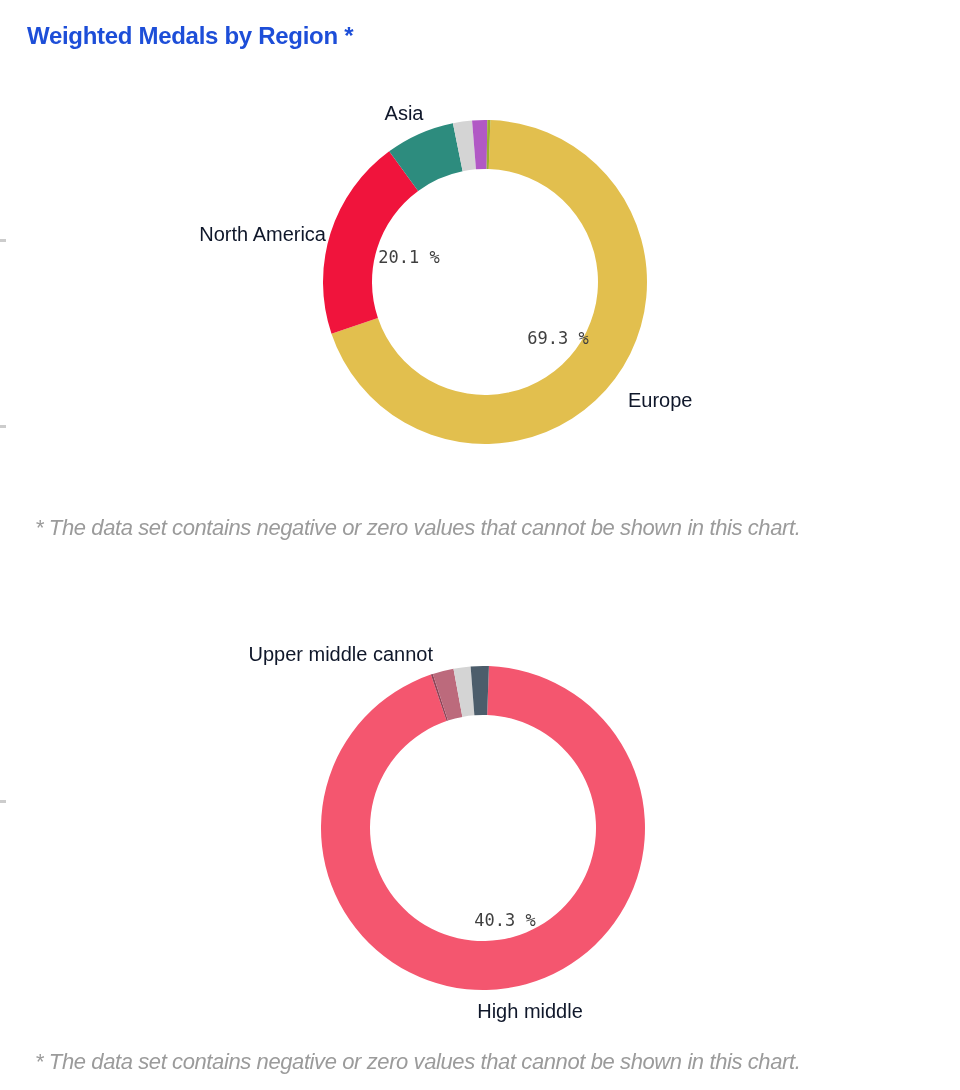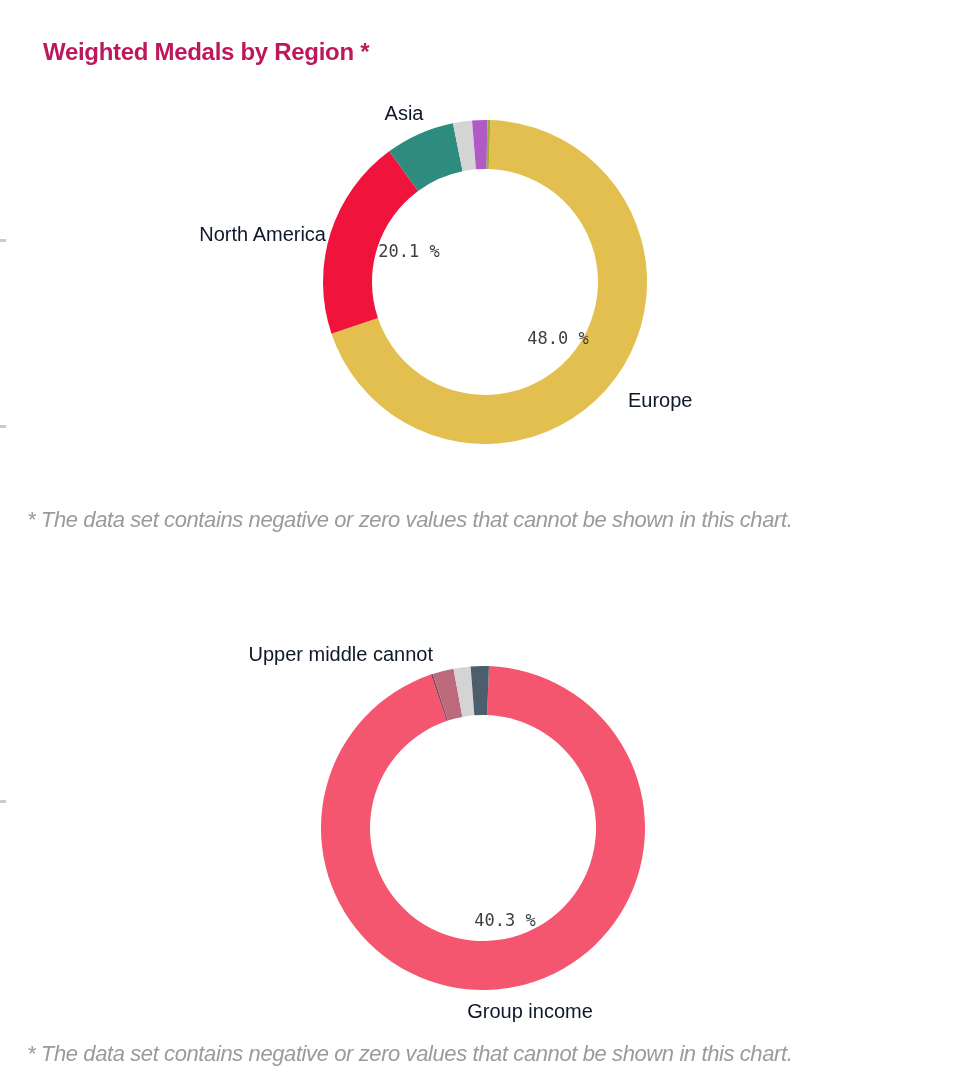--- a/index.html
+++ b/index.html
@@ -7,34 +7,34 @@
     position: relative;
     width: 960px;
     height: 1090px;
     background: #ffffff;
     overflow: hidden;
     font-family: "Liberation Sans", sans-serif;
   }
   .chart-title {
     position: absolute;
     left: 27px;
-    margin: 16px;
+    margin: 0;
     font-family: "Liberation Sans", sans-serif;
     font-size: 24px;
     font-weight: bold;
     letter-spacing: -0.3px;
-    color: #be185d;
+    color: #1d4ed8;
     white-space: nowrap;
   }
   #title-1 { top: 22px; }
   #title-2 { top: 557px; }
   .chart-footnote {
     position: absolute;
     left: 27px;
-    margin: 0;
+    margin: 8px;
     font-family: "Liberation Sans", sans-serif;
     font-size: 22px;
     font-style: italic;
     letter-spacing: -0.4px;
     color: #9b9b9b;
     white-space: nowrap;
   }
   #footnote-1 { top: 507px; }
   #footnote-2 { top: 1041px; }
   #donut-canvas {
@@ -89,24 +89,24 @@
       <path d="M 430.85 674.62 A 162 162 0 0 1 432.78 673.98 L 447.97 720.57 A 113 113 0 0 0 446.62 721.02 Z" fill="#8e4257"></path>
       <path d="M 432.78 673.98 A 162 162 0 0 1 453.48 668.71 L 462.41 716.89 A 113 113 0 0 0 447.97 720.57 Z" fill="#bc6a7c"></path>
       <path d="M 453.48 668.71 A 162 162 0 0 1 470.63 666.47 L 474.37 715.33 A 113 113 0 0 0 462.41 716.89 Z" fill="#d4d4d4"></path>
       <path d="M 470.63 666.47 A 162 162 0 0 1 488.94 666.11 L 487.14 715.08 A 113 113 0 0 0 474.37 715.33 Z" fill="#4c5d6b"></path>
     </svg>
 
   <div id="labels-layer">
       <div class="cat-label" style="left: 404px; top: 113px; transform: translate(-50%, -50%);">Asia</div>
       <div class="cat-label" style="left: 326px; top: 234px; transform: translate(-100%, -50%); text-align: right;">North America</div>
       <div class="cat-label" style="left: 628px; top: 400px; transform: translate(0px, -50%);">Europe</div>
-      <div class="val-label" style="left: 558px; top: 338px; transform: translate(-50%, -50%);">48.0 %</div>
-      <div class="val-label" style="left: 409px; top: 251px; transform: translate(-50%, -50%);">20.1 %</div>
+      <div class="val-label" style="left: 558px; top: 338px; transform: translate(-50%, -50%);">69.3 %</div>
+      <div class="val-label" style="left: 409px; top: 257px; transform: translate(-50%, -50%);">20.1 %</div>
       <div class="cat-label" style="left: 433px; top: 654px; transform: translate(-100%, -50%);">Upper middle cannot</div>
-      <div class="cat-label" style="left: 530px; top: 1011px; transform: translate(-50%, -50%);">Group income</div>
+      <div class="cat-label" style="left: 530px; top: 1011px; transform: translate(-50%, -50%);">High middle</div>
       <div class="val-label" style="left: 505px; top: 920px; transform: translate(-50%, -50%);">40.3 %</div>
     </div>
 
   <p class="chart-footnote" id="footnote-1">* The data set contains negative or zero values that cannot be shown in this chart.</p>
 
 
   <p class="chart-footnote" id="footnote-2">* The data set contains negative or zero values that cannot be shown in this chart.</p>
 
 </div>
 

